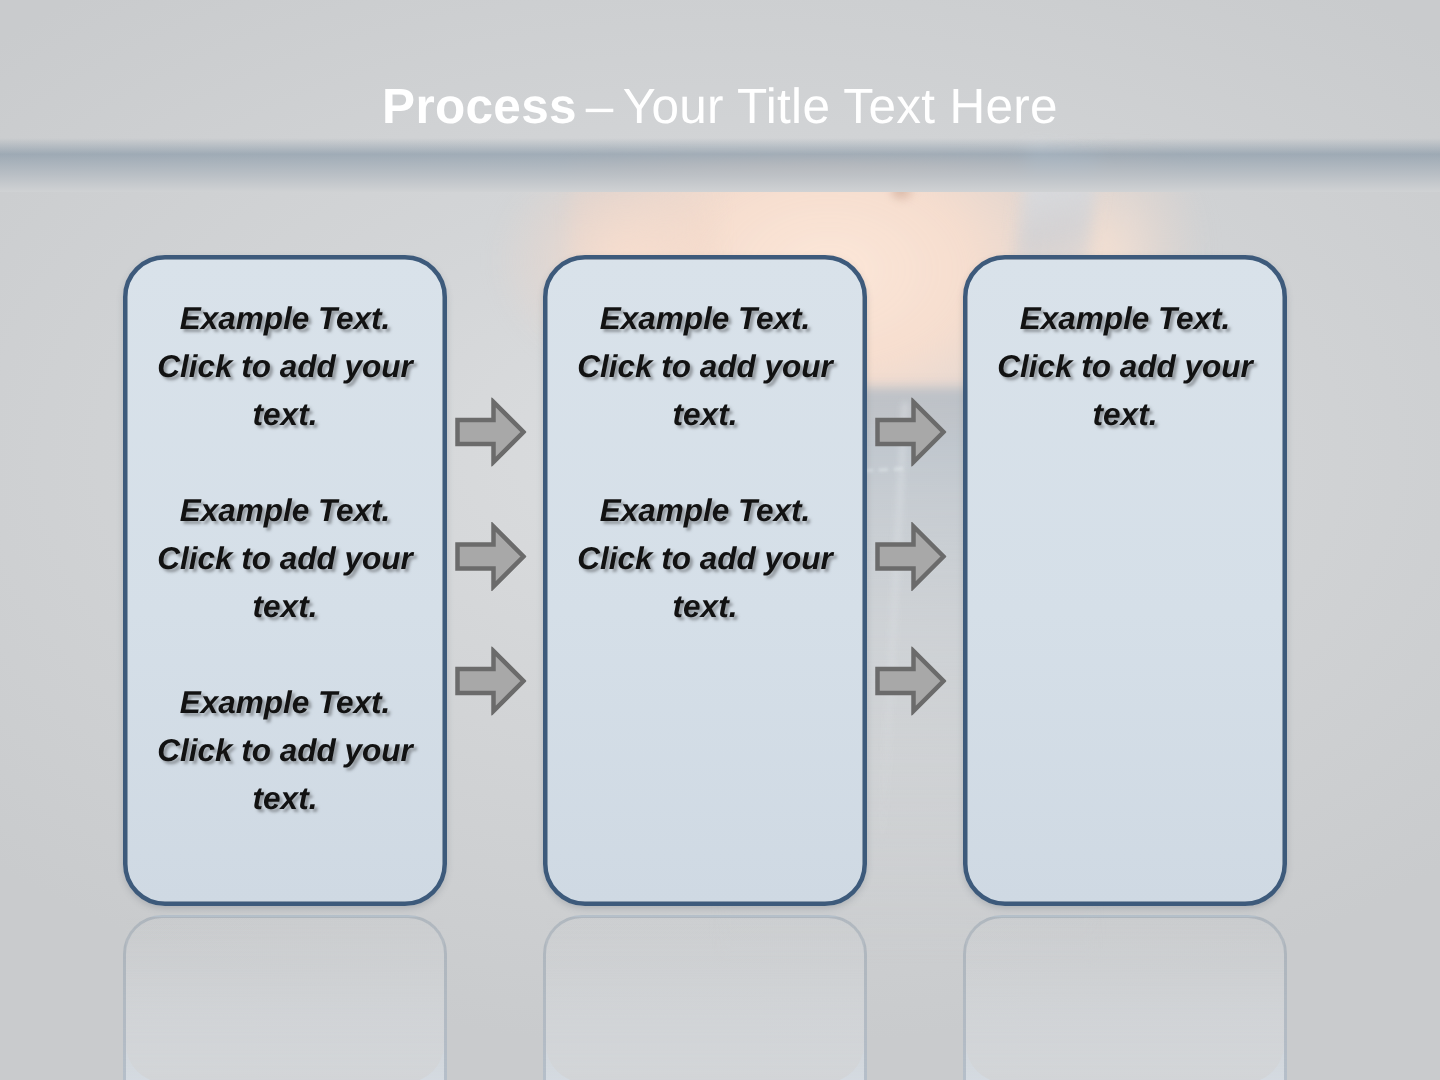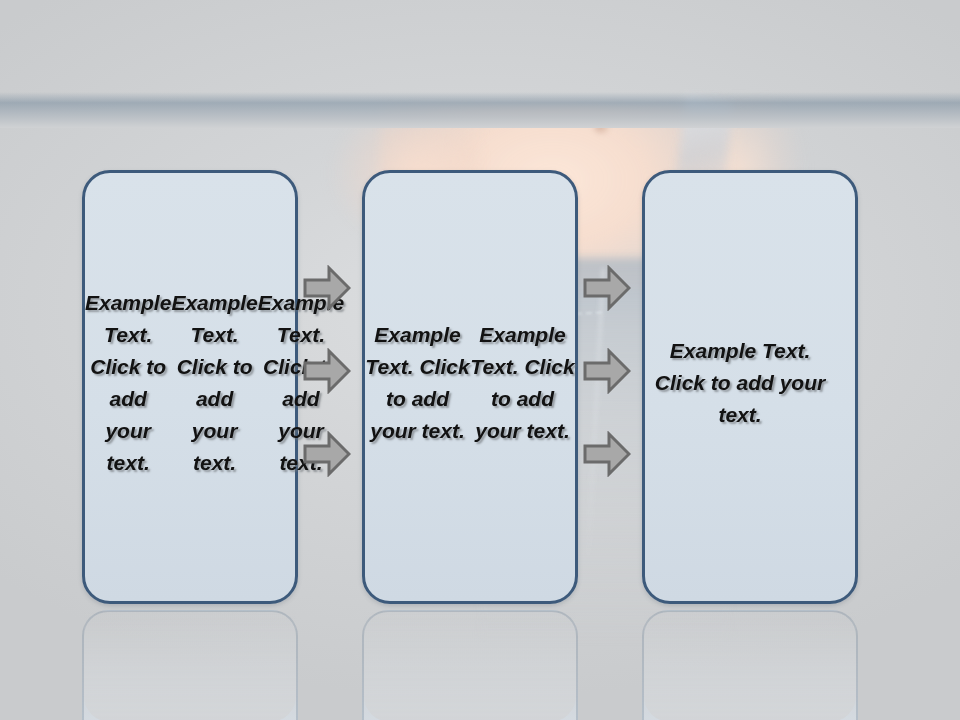--- a/index.html
+++ b/index.html
@@ -174,21 +174,21 @@
   .pbox {
     position: absolute;
     top: 170px;
     height: 434px;
     border: 3px solid #3d5a7b;
     border-radius: 28px;
     background: linear-gradient(180deg, #d9e2ea 0%, #d5dfe8 55%, #cfd9e3 100%);
     box-shadow: 0 2px 4px rgba(90,100,110,0.25);
     box-sizing: border-box;
     display: flex;
-    flex-direction: row;
+    flex-direction: column;
     align-items: center;
     padding-top: 24px;
   }
   #box-1 { left: 82px;  width: 216px; }
   #box-2 { left: 362px; width: 216px; }
   #box-3 { left: 642px; width: 216px; }
 
   .ptext {
     width: 190px;
     text-align: center;
@@ -253,20 +253,23 @@
     <div class="photo-jeans"></div>
     <div class="photo-seam"></div>
     <div class="photo-seam2"></div>
     <div class="photo-pocket"></div>
     <div class="photo-button"></div>
     <div class="photo-stitch"></div>
   </div>
 
   <div class="banner"></div>
   <div class="banner-fade"></div>
+  <div class="banner-title">
+    <span class="strong">Process</span><span class="sep">–</span><span class="rest">Your Title Text Here</span>
+  </div>
 
   <div class="refl" id="refl-1"></div>
   <div class="refl" id="refl-2"></div>
   <div class="refl" id="refl-3"></div>
 
   <div class="pbox" id="box-1">
     <div class="ptext">Example Text. Click  to add your text.</div>
     <div class="ptext">Example Text. Click  to add your text.</div>
     <div class="ptext">Example Text. Click  to add your text.</div>
   </div>

